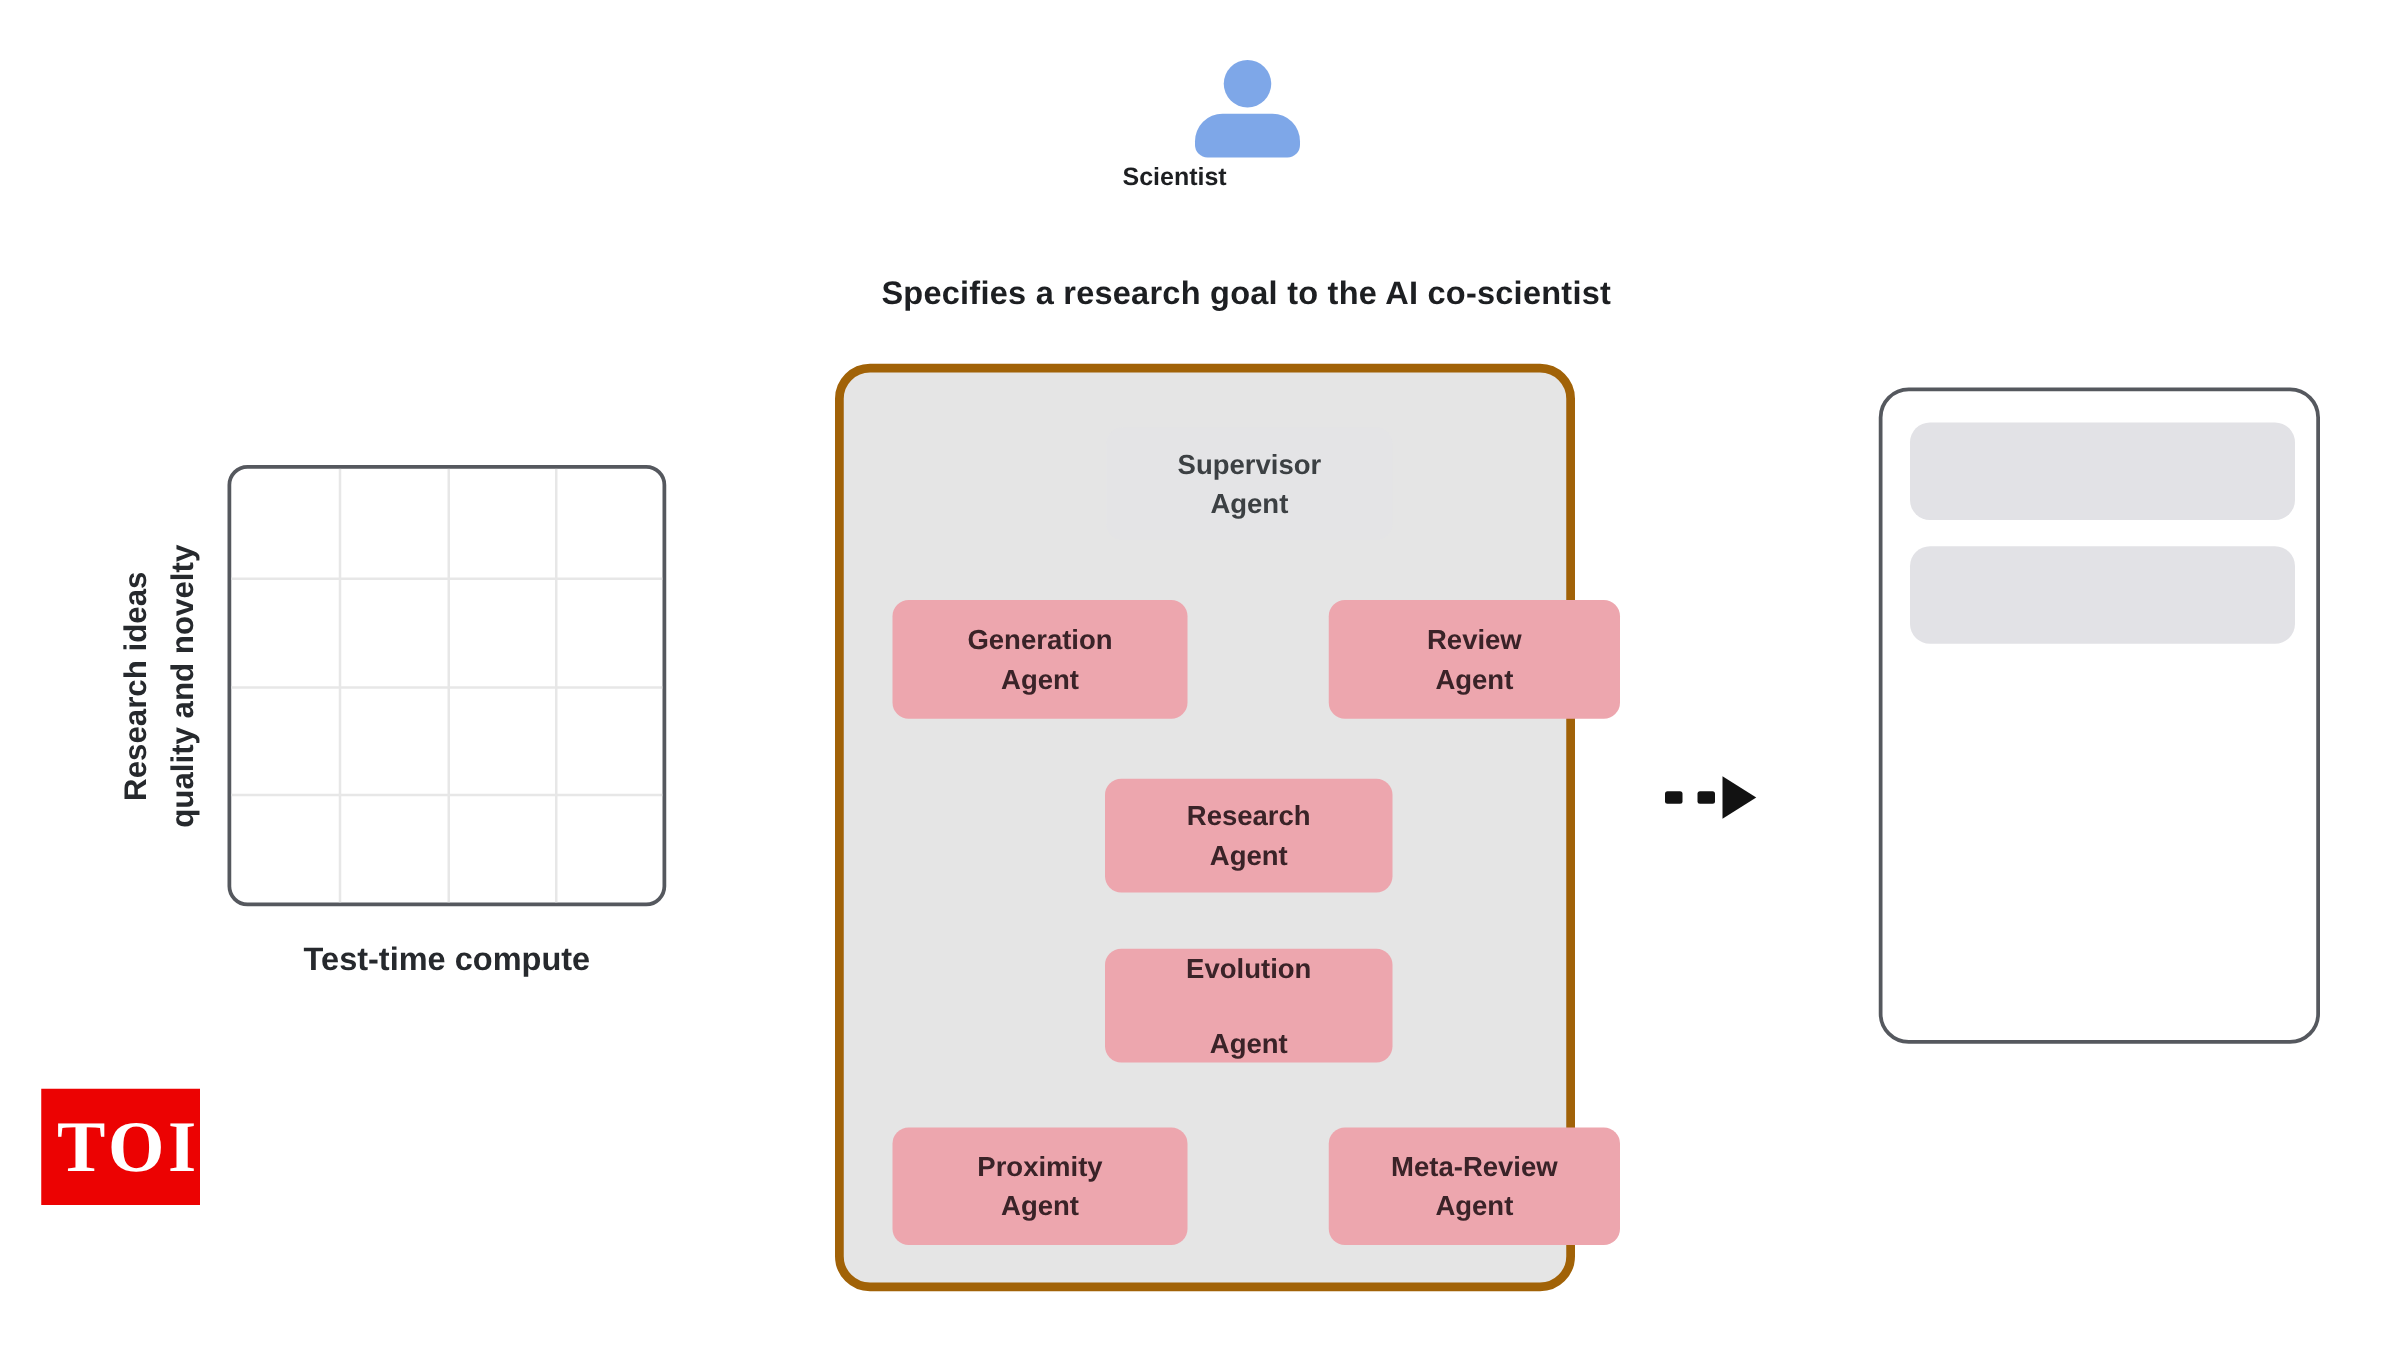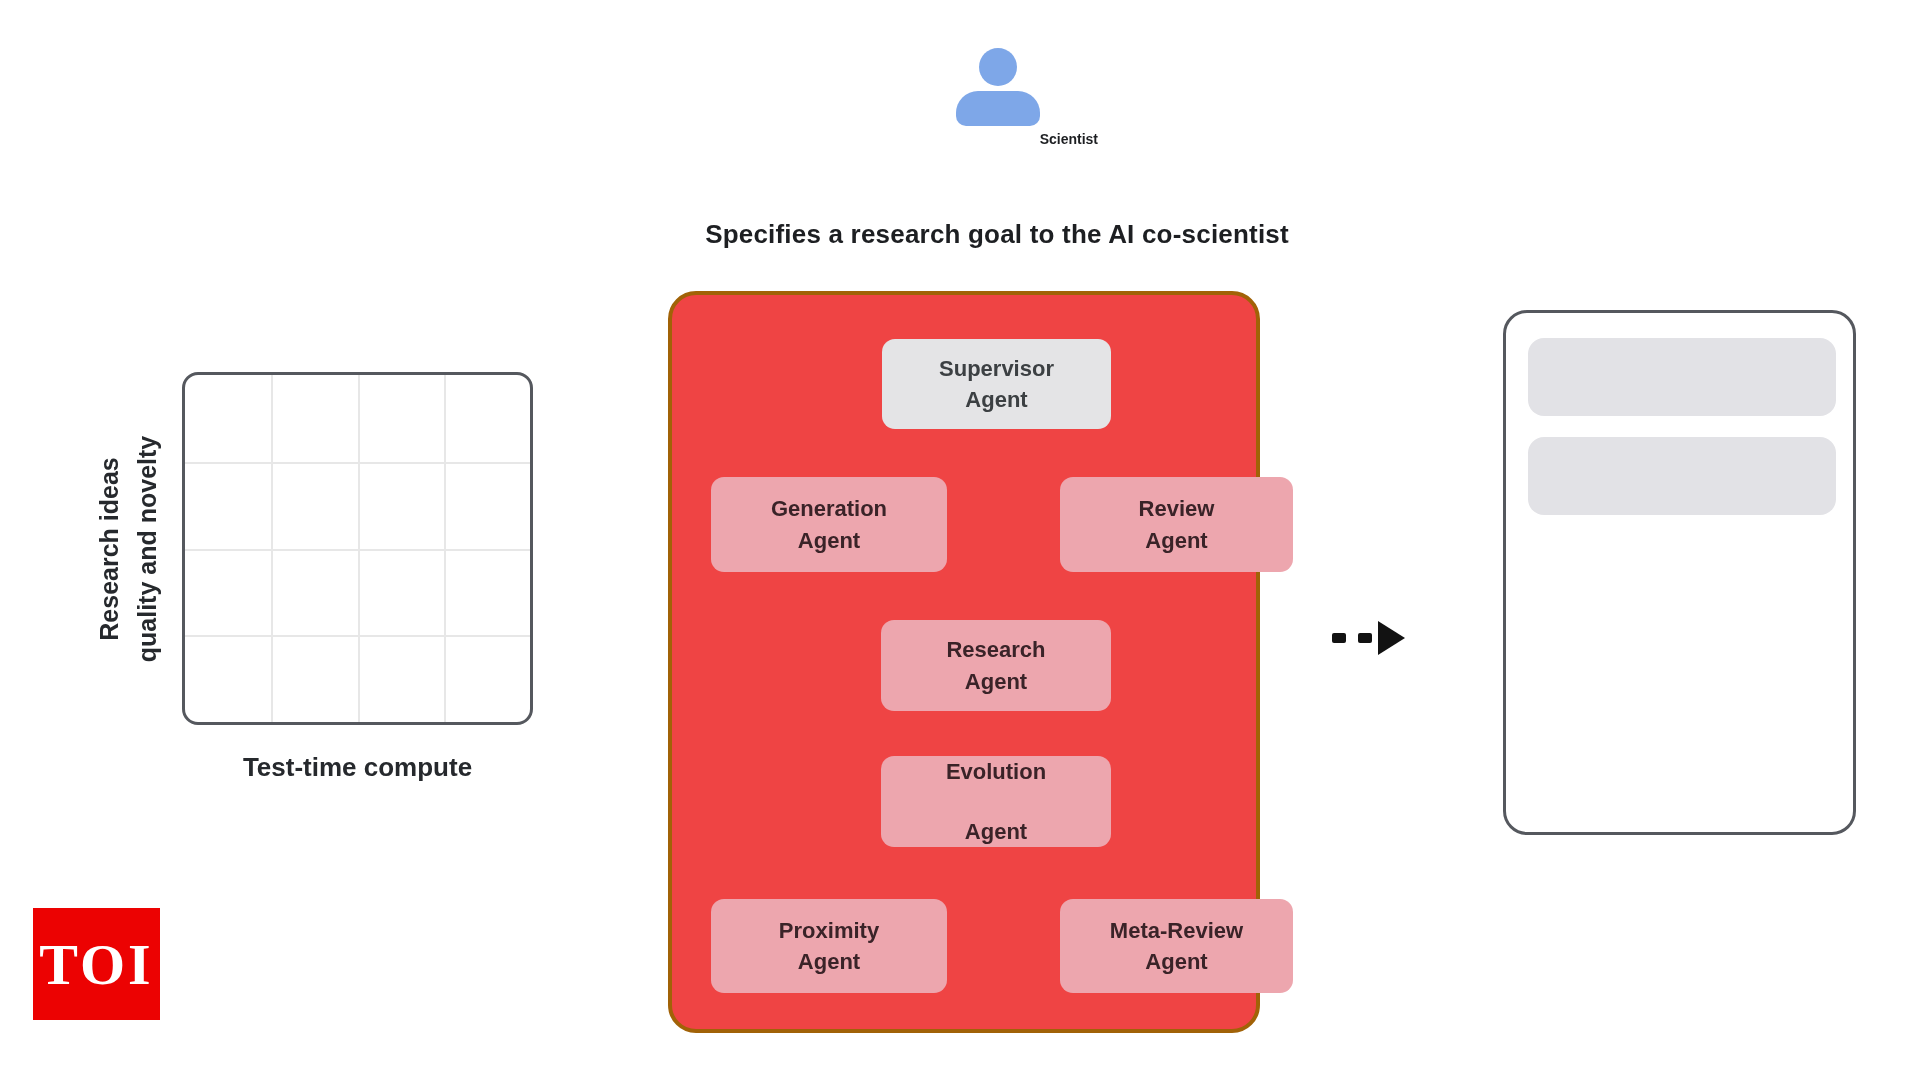--- a/index.html
+++ b/index.html
@@ -4,27 +4,27 @@
 <style>
   html,body{margin:0;padding:0;background:#ffffff;}
   #stage{
     position:relative;width:1920px;height:1080px;background:#ffffff;overflow:hidden;
     font-family:"Liberation Sans",sans-serif;color:#202124;
   }
   
   .scientist-icon{position:absolute;left:952px;top:48px;width:92px;height:82px;}
   .person-head{width:38px;height:38px;border-radius:50%;background:#7ea7e8;margin:0 auto;}
   .person-shoulders{width:84px;height:35px;background:#7ea7e8;border-radius:22px 22px 10px 10px;margin:5px auto 0;}
-  .scientist-label{position:absolute;left:898px;top:131px;width:200px;text-align:right;
-    font-size:14px;font-weight:600;color:#1d1f22;}
+  .scientist-label{position:absolute;left:898px;top:131px;width:200px;text-align:left;
+    font-size:20px;font-weight:600;color:#1d1f22;}
   
   .center-title{position:absolute;left:658px;top:219px;width:678px;text-align:center;
     font-size:26px;font-weight:700;color:#1d1f22;letter-spacing:.2px;}
   .center-container{position:absolute;left:668px;top:291px;width:592px;height:742px;
-    border:4px solid #a16207;border-radius:28px;background:#ef4444;box-sizing:border-box;}
+    border:7px solid #a16207;border-radius:28px;background:#e5e5e5;box-sizing:border-box;}
   .agent-box{position:absolute;display:flex;flex-direction:column;align-items:center;justify-content:center;
     border-radius:13px;font-size:22px;font-weight:600;line-height:1.42;text-align:center;}
   .agent-pink{background:#eda6ae;color:#3a2328;}
   .agent-gray{background:#e4e4e6;color:#3c4043;}
   #box-supervisor{left:210px;top:44px;width:229px;height:90px;}
   #box-generation{left:39px;top:182px;width:236px;height:95px;}
   #box-review{left:388px;top:182px;width:233px;height:95px;}
   #box-ranking{left:209px;top:325px;width:230px;height:91px;}
   #box-evolution{left:209px;top:461px;width:230px;height:91px;gap:28px;}
   #box-proximity{left:39px;top:604px;width:236px;height:94px;}
@@ -50,22 +50,22 @@
   .arrow-head{position:absolute;left:46px;top:1px;width:0;height:0;
     border-top:17px solid transparent;border-bottom:17px solid transparent;border-left:27px solid #121212;}
   
   .tournament-title{position:absolute;left:1485px;top:235px;width:400px;text-align:center;
     font-size:26px;font-weight:700;color:#1d1f22;}
   .tournament-container{position:absolute;left:1503px;top:310px;width:353px;height:525px;
     border:3px solid #55585e;border-radius:24px;background:#ffffff;box-sizing:border-box;}
   .idea-bar{position:absolute;left:22px;width:308px;height:78px;background:#e2e2e6;border-radius:16px;}
   .idea-bar.b1{top:25px;} .idea-bar.b2{top:124px;}
   
-  .toi-badge{position:absolute;left:33px;top:908px;width:127px;height:112px;background:#ec0202;
-    display:flex;align-items:center;justify-content:center;}
+  .toi-badge{position:absolute;left:33px;top:871px;width:127px;height:93px;background:#ec0202;
+    display:flex;align-items:center;justify-content:flex-end;}
   .toi-text{font-family:"Liberation Serif",serif;font-weight:700;font-size:58px;color:#ffffff;letter-spacing:3px;}
 </style>
 </head>
 <body>
 
 <div id="stage">
 
   <div class="scientist-icon">
     <div class="person-head"></div>
     <div class="person-shoulders"></div>

